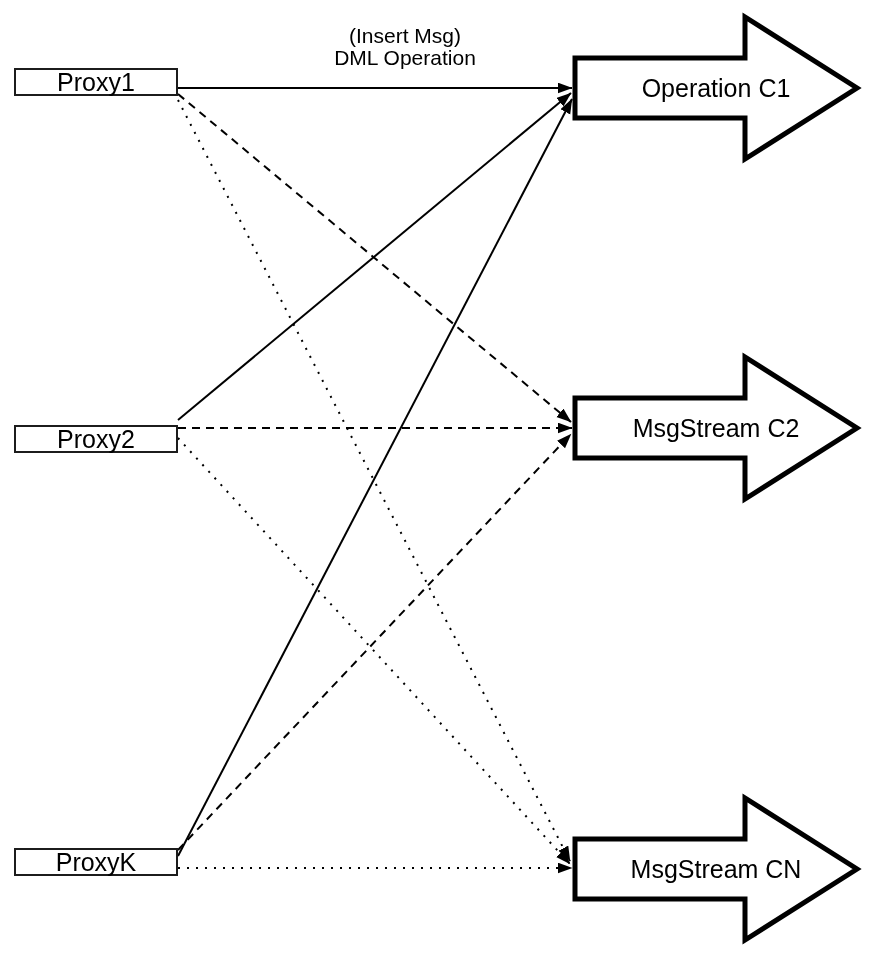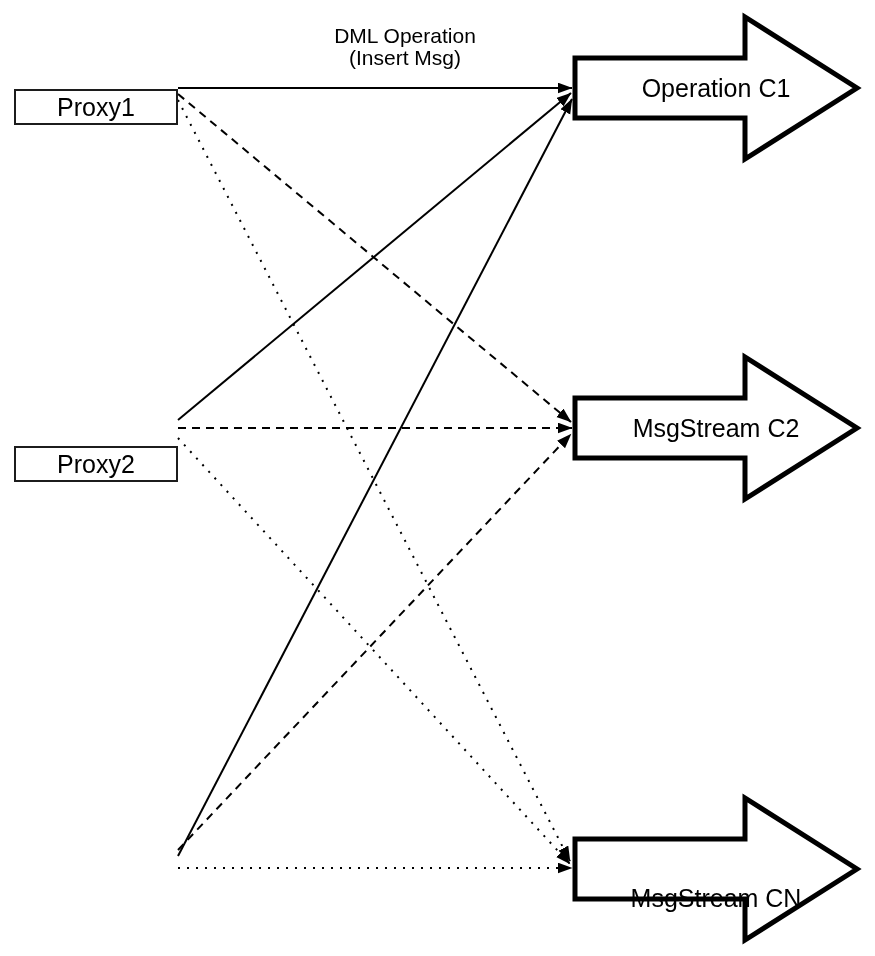--- a/index.html
+++ b/index.html
@@ -20,44 +20,43 @@
     width: 320px;
     text-align: center;
     font-size: 21px;
     line-height: 22px;
     color: #000000;
   }
   .proxy-box {
     position: absolute;
     left: 14px;
     width: 164px;
-    height: 36px;
+    height: 28px;
     box-sizing: border-box;
     border: 2px solid #1c1c1c;
     background: #ffffff;
     display: flex;
     align-items: center;
     justify-content: center;
     font-size: 25px;
-    margin-top: 21px;
   }
   .proxy-1 { top: 68px; }
   .proxy-2 { top: 425px; }
   .proxy-k { top: 848px; }
   .stream-label {
     position: absolute;
     left: 575px;
     width: 282px;
     text-align: center;
     font-size: 25px;
     line-height: 26px;
   }
   .stream-1 { top: 75px; }
   .stream-2 { top: 415px; }
-  .stream-n { top: 885px; }
+  .stream-n { top: 856px; }
   .block-arrow { fill: #ffffff; stroke: #000000; stroke-width: 5; stroke-linejoin: miter; }
   .conn { stroke: #000000; stroke-width: 2; fill: none; }
   .conn.dashed { stroke-dasharray: 8 6; }
   .conn.dotted { stroke-dasharray: 2 7; }
 </style>
 </head>
 <body>
 
 <div class="stage">
 
@@ -84,28 +83,31 @@
       <line class="conn dashed" x1="178" y1="428" x2="572" y2="428" marker-end="url(#ah)"></line>
       <line class="conn dashed" x1="178" y1="850" x2="571" y2="434" marker-end="url(#ah)"></line>
 
       <line class="conn dotted" x1="178" y1="100" x2="570" y2="861" marker-end="url(#ah)"></line>
       <line class="conn dotted" x1="178" y1="438" x2="570" y2="864" marker-end="url(#ah)"></line>
       <line class="conn dotted" x1="178" y1="868" x2="572" y2="868" marker-end="url(#ah)"></line>
     </g>
   </svg>
 
   <div class="diagram-title">
+    <div>(Insert Msg)</div>
     <div>DML Operation</div>
-    <div>(Insert Msg)</div>
   </div>
 
   <div class="proxy-box proxy-1">
     <span>Proxy1</span>
   </div>
   <div class="proxy-box proxy-2">
     <span>Proxy2</span>
+  </div>
+  <div class="proxy-box proxy-k">
+    <span>ProxyK</span>
   </div>
 
   <div class="stream-label stream-1">Operation C1</div>
   <div class="stream-label stream-2">MsgStream C2</div>
   <div class="stream-label stream-n">MsgStream CN</div>
 
 </div>
 
 </body></html>

